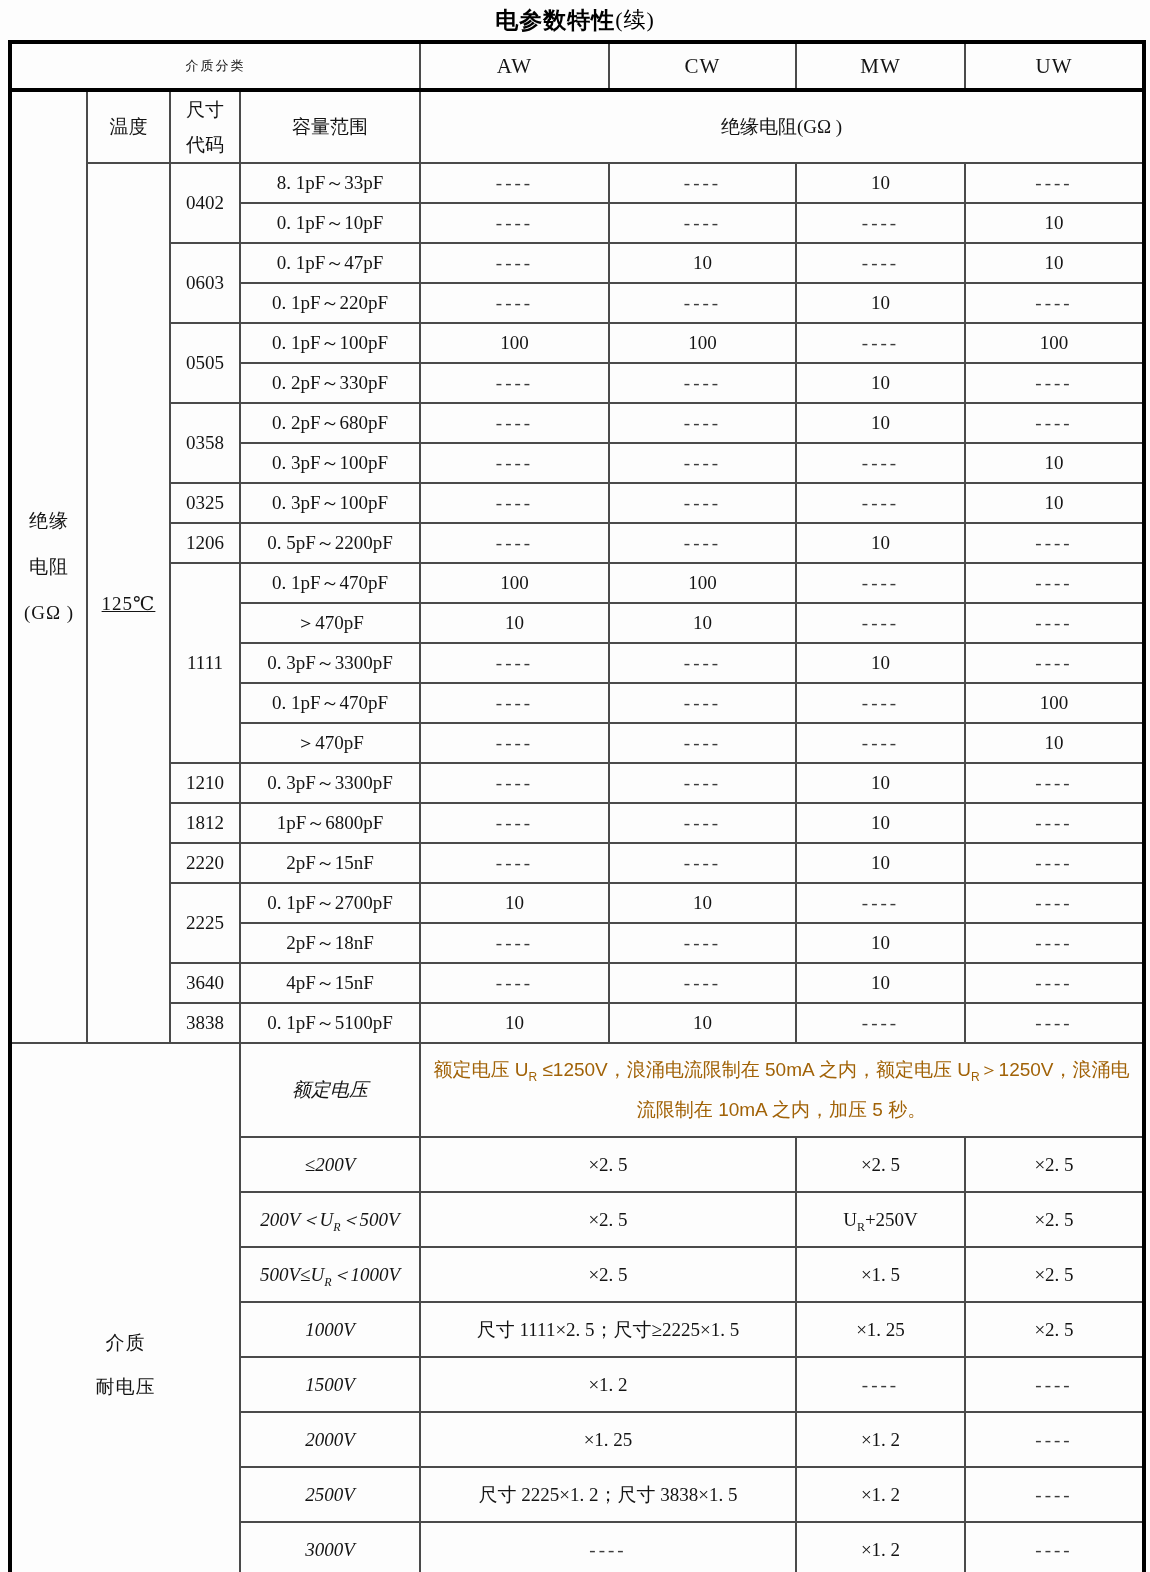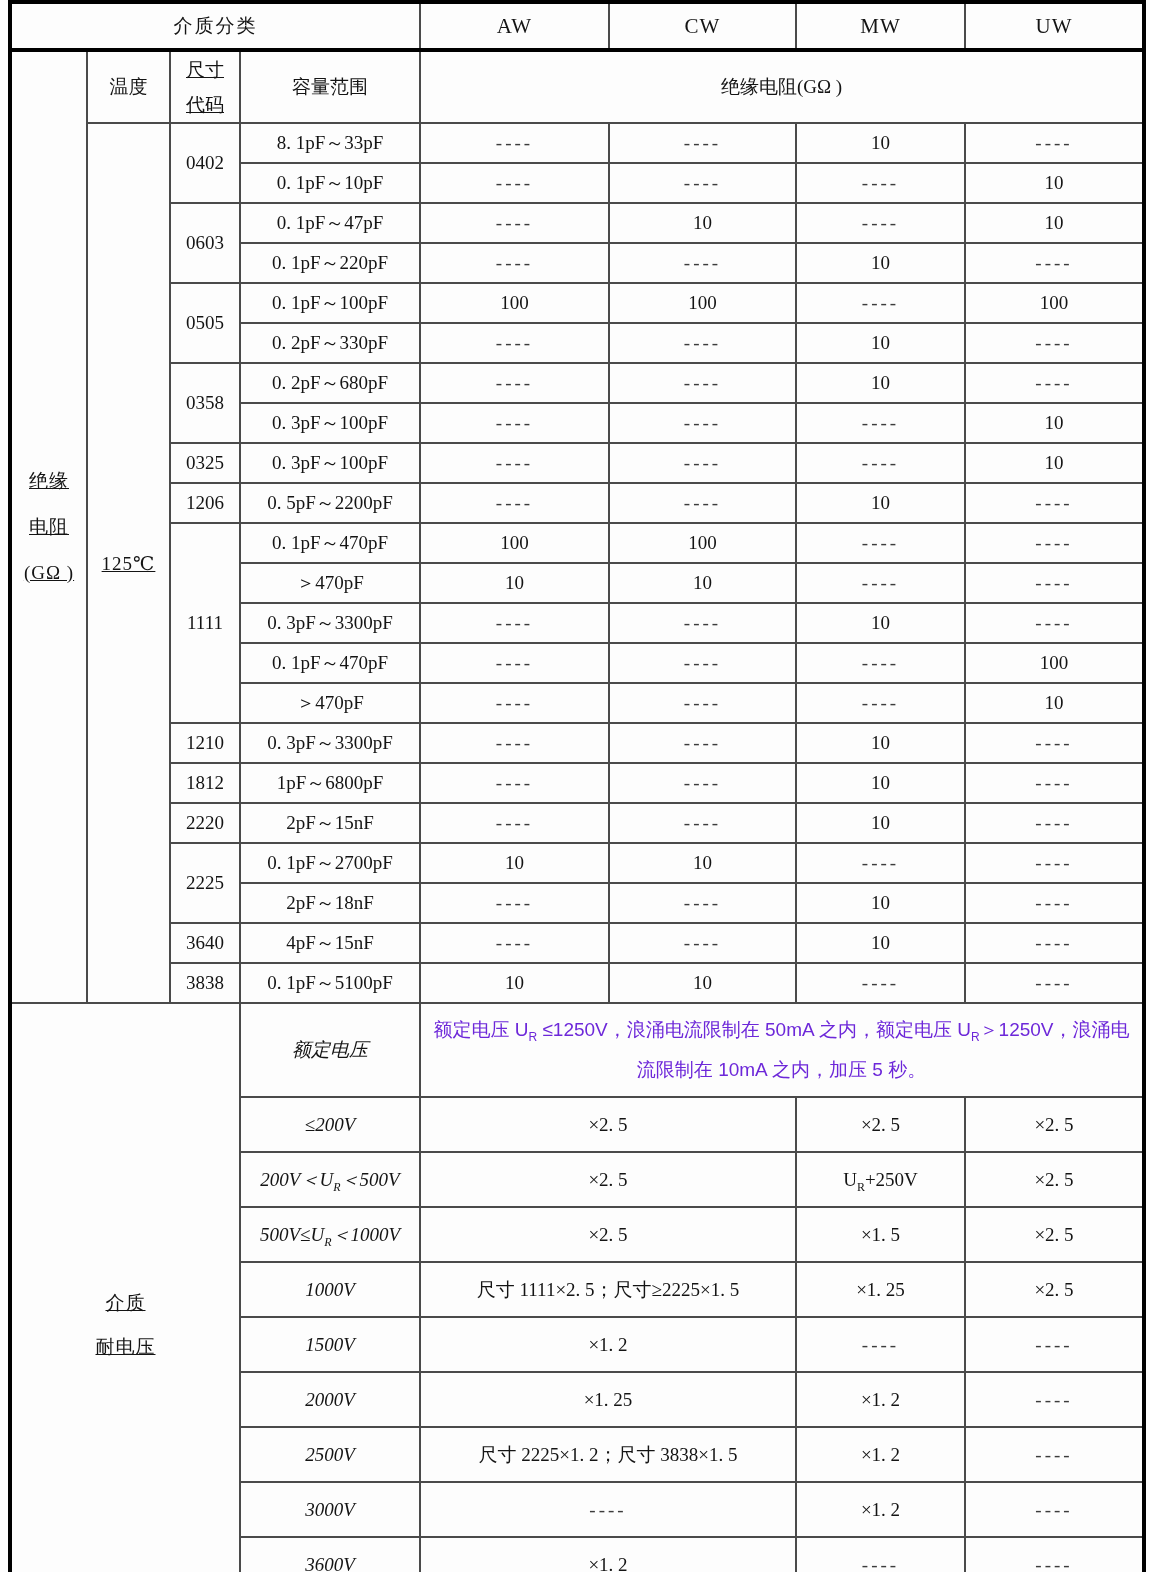--- a/index.html
+++ b/index.html
@@ -34,48 +34,52 @@
   table.spec td {
     border: 2px solid #4a4a4a;
     text-align: center;
     vertical-align: middle;
     font-size: 19px;
     padding: 0 3px;
     overflow: hidden;
   }
   tr.head1 { height: 48px; }
   tr.head1 td { border-bottom: 4px solid #000; font-size: 21px; letter-spacing: 1px; }
-  tr.head1 td.dclass { font-size: 19px; letter-spacing: 2px; }
+  tr.head1 td.dclass { font-size: 13px; letter-spacing: 2px; }
   tr.head2 { height: 72px; }
-  .pre { white-space: pre-line; text-decoration: underline; }
+  .pre { white-space: pre-line; }
   .left-label { line-height: 46px; letter-spacing: 1px; }
   .size-head { line-height: 35px; }
   .ir-row { height: 40px; }
   .note-row { height: 94px; }
   .volt-row { height: 55px; }
   .temp-cell { letter-spacing: 1px; text-decoration: underline; }
   .dash { color: #3c3c3c; letter-spacing: 3px; font-size: 19px; }
   .note-cell {
     text-align: left;
     font-family: "Liberation Sans", "DejaVu Sans", sans-serif;
     font-size: 19px;
     line-height: 40px;
     padding: 0 12px;
-    color: #6d28d9;
+    color: #a16207;
   }
   td sub { font-size: 12px; line-height: 0; }
   .section-label { line-height: 44px; letter-spacing: 1px; margin-top: 36px; }
   .vl-cell { font-size: 17px; font-style: italic; }
   .vv-left { text-align: left; padding-left: 14px; }
 </style>
 </head>
 <body>
 
 <div class="page">
 
+  <div class="doc-title">
+    <span class="title-main">电参数特性</span>
+      <span class="title-suffix">(续)</span>
+  </div>
 
   <table class="spec">
     <colgroup>
       <col style="width:77px">
         <col style="width:83px">
         <col style="width:70px">
         <col style="width:180px">
       <col style="width:189px">
         <col style="width:187px">
         <col style="width:169px">

